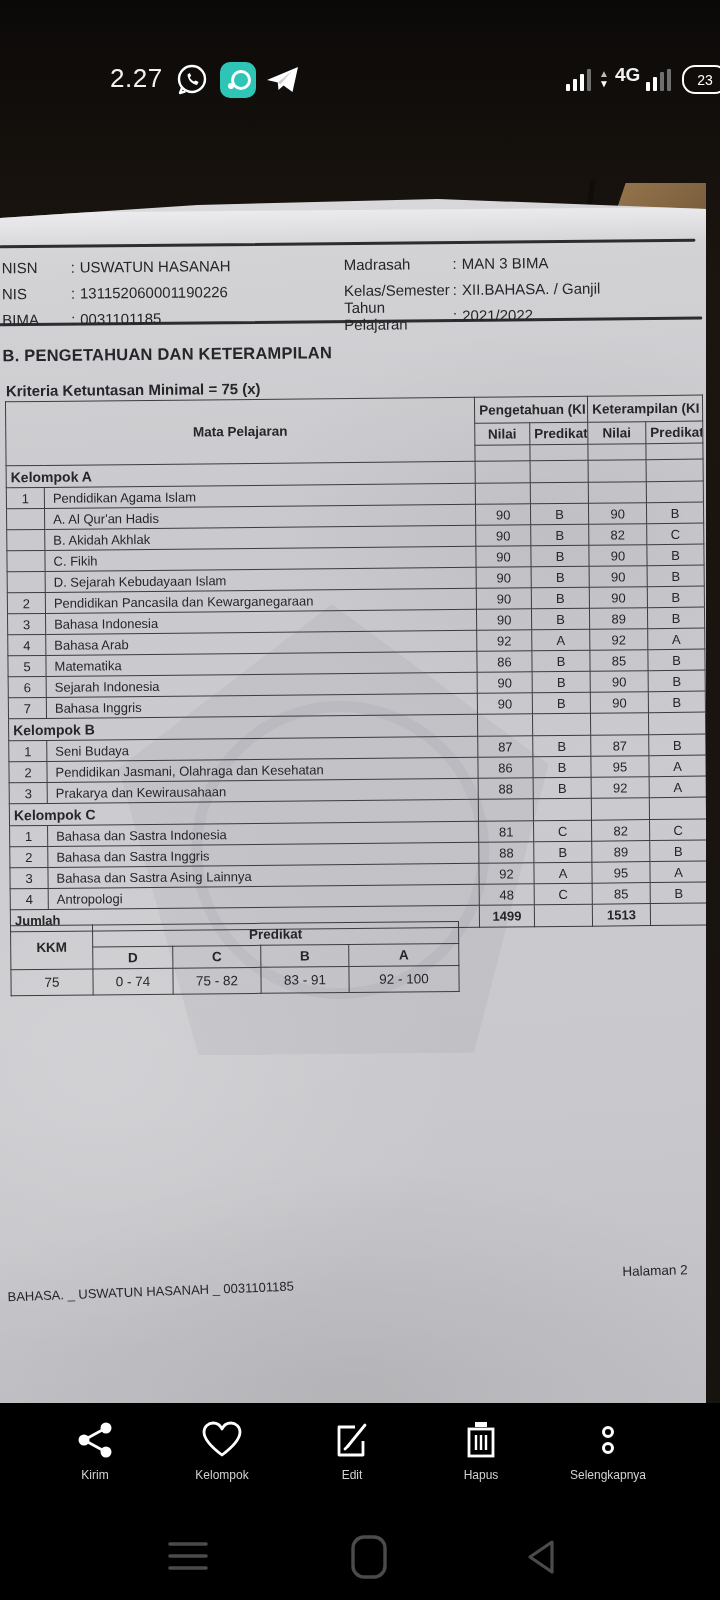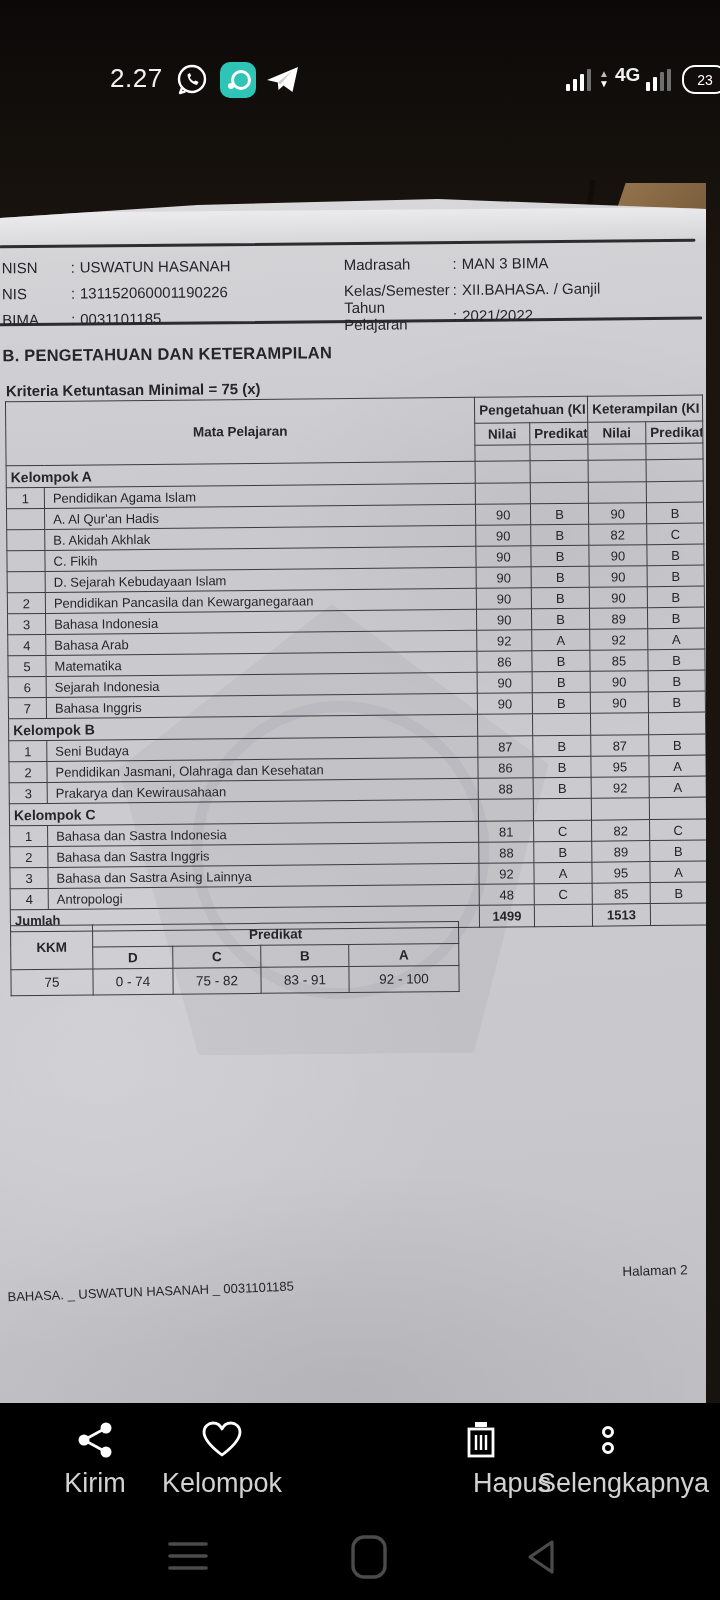--- a/index.html
+++ b/index.html
@@ -82,22 +82,22 @@
   .gal-header{position:absolute;left:0;top:80px;width:720px;height:103px;color:#fff;}
   .back-btn{position:absolute;left:42px;top:110px;width:42px;height:42px;}
   .gh-title{position:absolute;left:110px;top:96px;font-size:29px;font-weight:bold;}
   .gh-sub{position:absolute;left:112px;top:140px;font-size:22px;color:#8e8e8e;}
   .lens-btn{position:absolute;left:616px;top:102px;width:58px;height:58px;}
 
   
   .bottom-bar{position:absolute;left:0;top:1403px;width:720px;height:197px;background:#000;}
   .action-item{position:absolute;top:16px;width:140px;text-align:center;}
   .action-item svg{display:block;margin:0 auto;}
-  .action-item .a-label{margin-top:7px;font-size:27px;color:#d2d2d2;}
-  .ai-0{left:25px;}.ai-1{left:152px;}.ai-2{left:282px;}.ai-3{left:411px;text-align:right;}.ai-4{left:538px;text-align:right;}
+  .action-item .a-label{margin-top:7px;font-size:12px;color:#d2d2d2;}
+  .ai-0{left:25px;}.ai-1{left:152px;}.ai-2{left:282px;}.ai-3{left:411px;}.ai-4{left:538px;}
   .nav-ico{position:absolute;}
 </style>
 </head>
 <body>
 
 <div class="screen">
 
   <div class="photo">
     <div class="cardboard"></div>
     <div class="dark-stick"></div>
@@ -438,20 +438,28 @@
       <div class="a-label">Kirim</div>
     </div>
 
     <div class="action-item ai-1">
       <svg width="44" height="42" viewBox="0 0 44 42">
         <path d="M22 36 C10 27 4 20 4 13 C4 7.5 8.5 4 13 4 C17 4 20.5 6.5 22 10 C23.5 6.5 27 4 31 4 C35.5 4 40 7.5 40 13 C40 20 34 27 22 36 Z" fill="none" stroke="#fff" stroke-width="2.8" stroke-linejoin="round"></path>
       </svg>
       <div class="a-label">Kelompok</div>
     </div>
 
+    <div class="action-item ai-2">
+      <svg width="42" height="42" viewBox="0 0 42 42">
+        <path d="M32 22 L32 36 L8 36 L8 8 L24 8" fill="none" stroke="#fff" stroke-width="2.8" stroke-linejoin="round"></path>
+        <path d="M17 27 L34 6" stroke="#fff" stroke-width="2.8" stroke-linecap="round"></path>
+        <path d="M17 27 L14 30" stroke="#fff" stroke-width="2.8" stroke-linecap="round"></path>
+      </svg>
+      <div class="a-label">Edit</div>
+    </div>
 
     <div class="action-item ai-3">
       <svg width="42" height="42" viewBox="0 0 42 42">
         <rect x="15" y="3" width="12" height="5" fill="#fff"></rect>
         <rect x="9" y="10" width="24" height="27" fill="none" stroke="#fff" stroke-width="2.8"></rect>
         <path d="M16 16 L16 31 M21 16 L21 31 M26 16 L26 31" stroke="#fff" stroke-width="2.4"></path>
       </svg>
       <div class="a-label">Hapus</div>
     </div>
 

